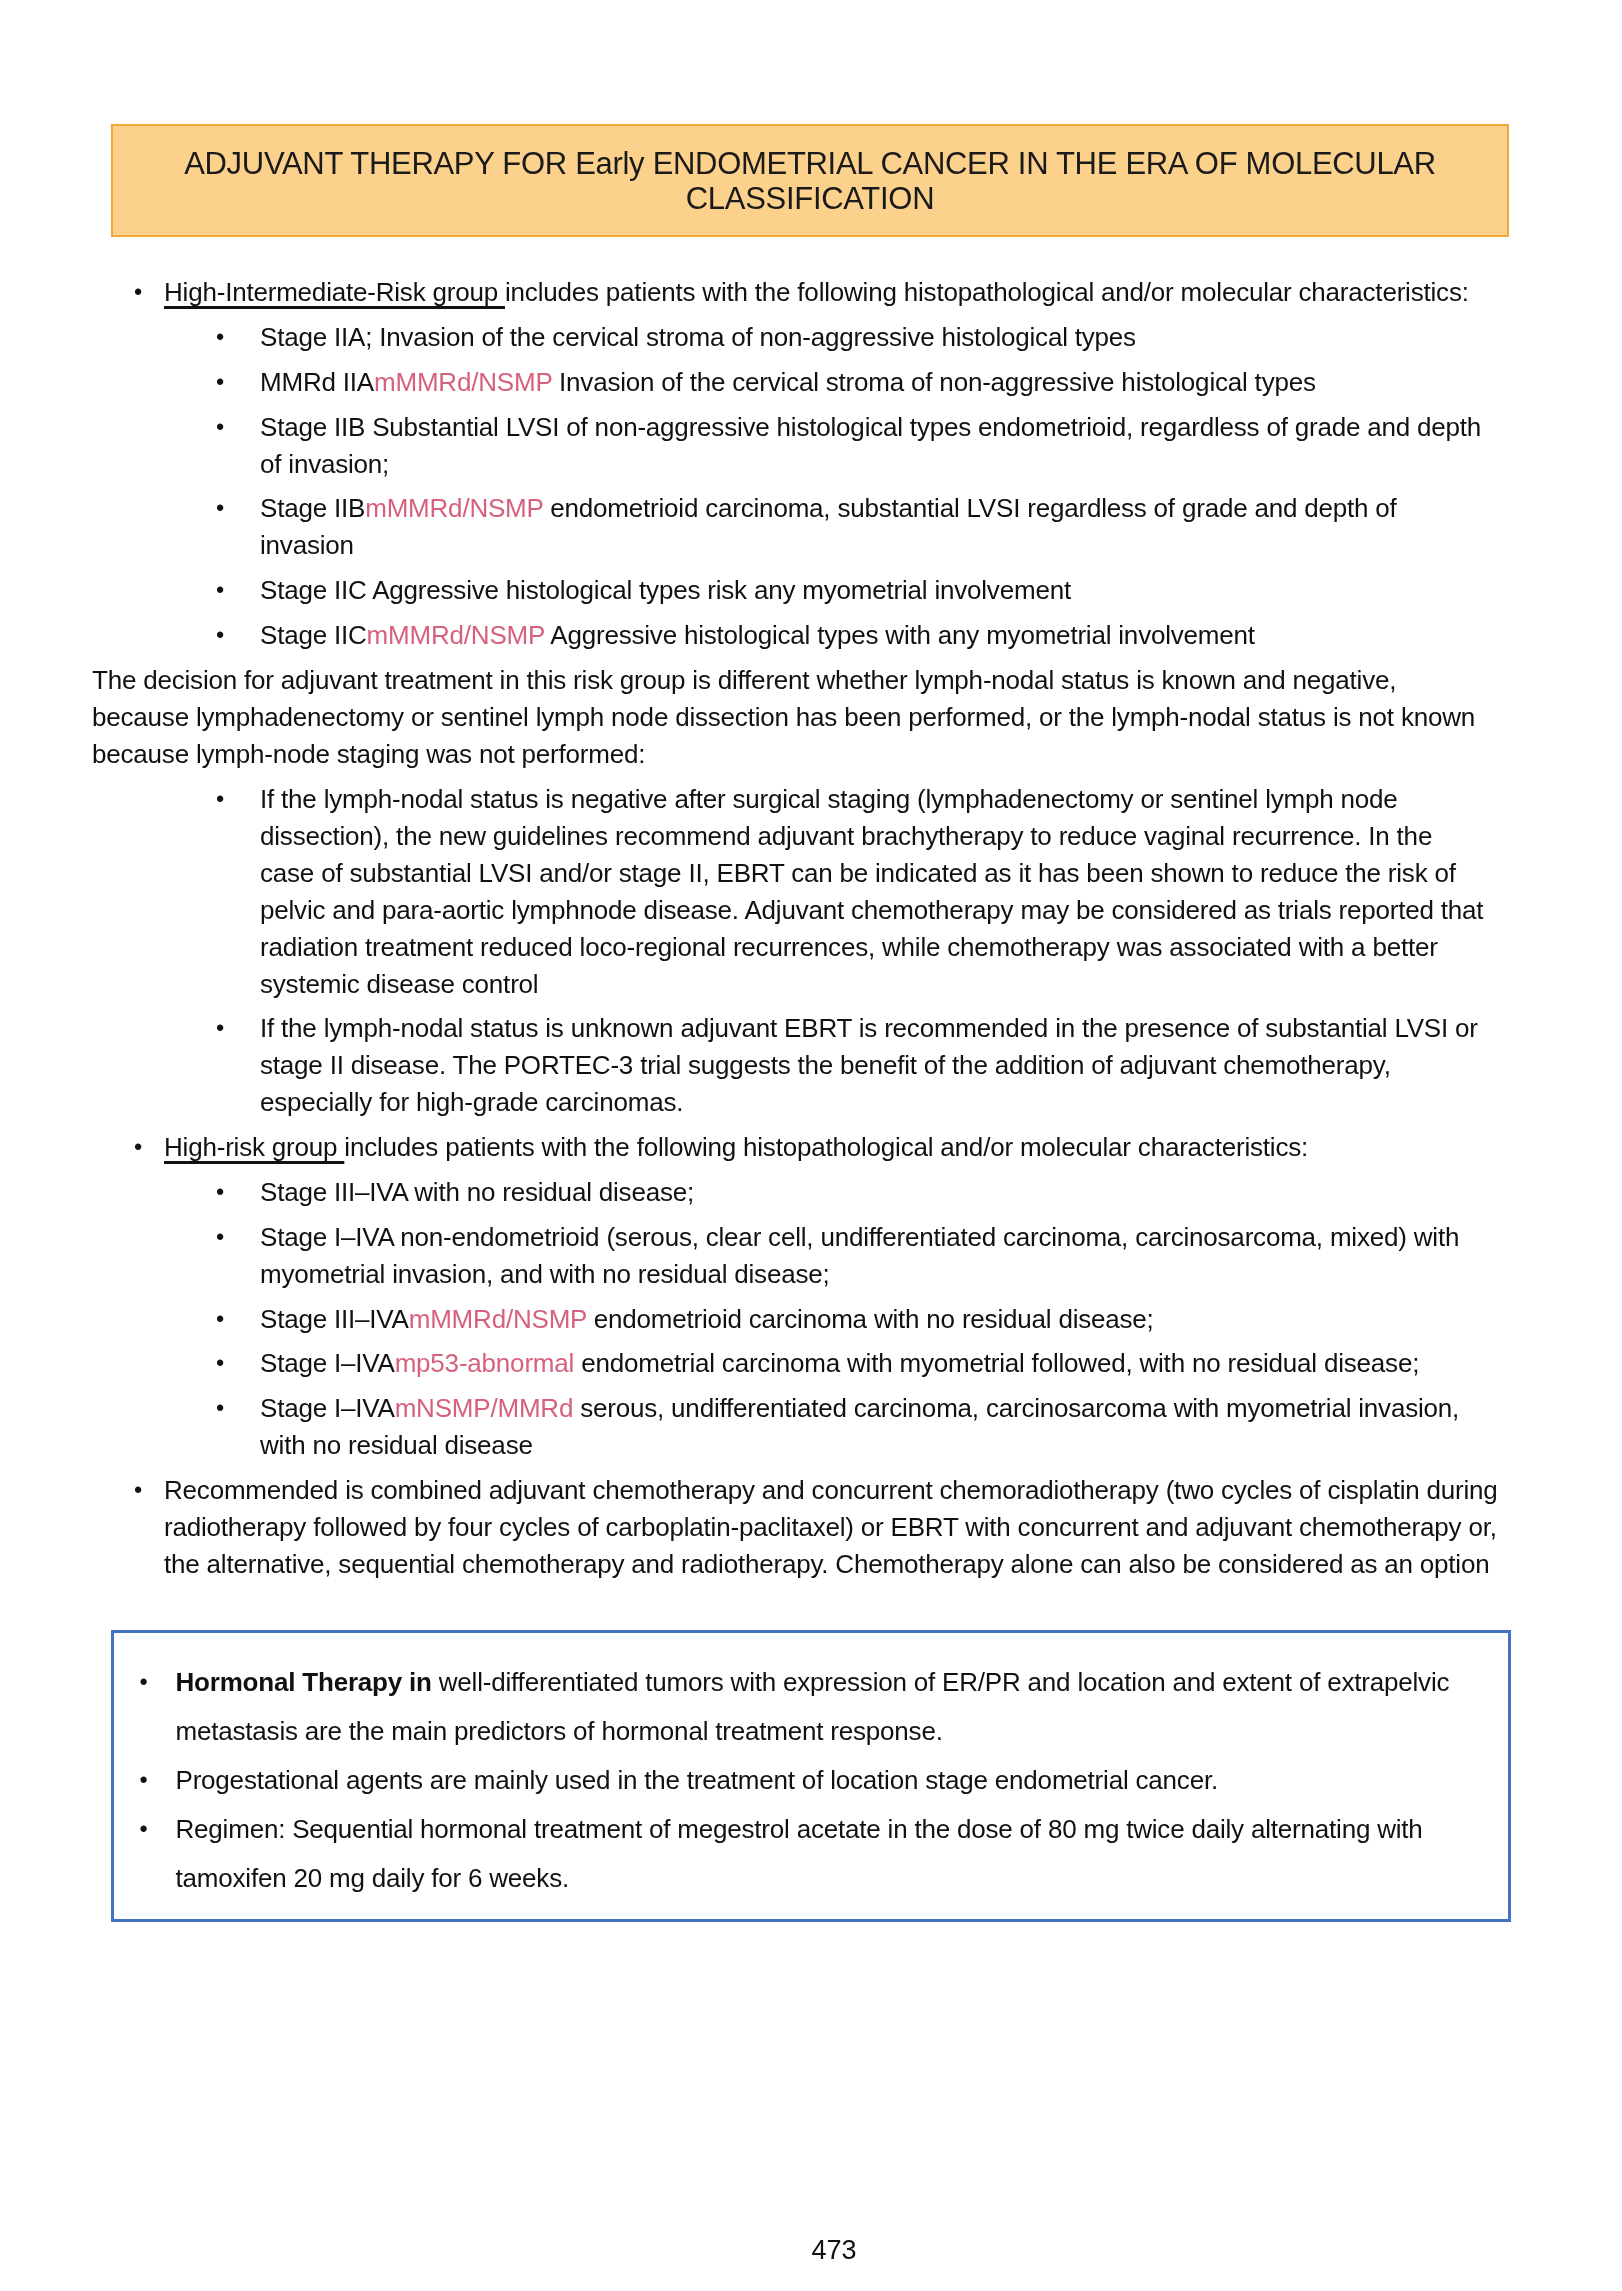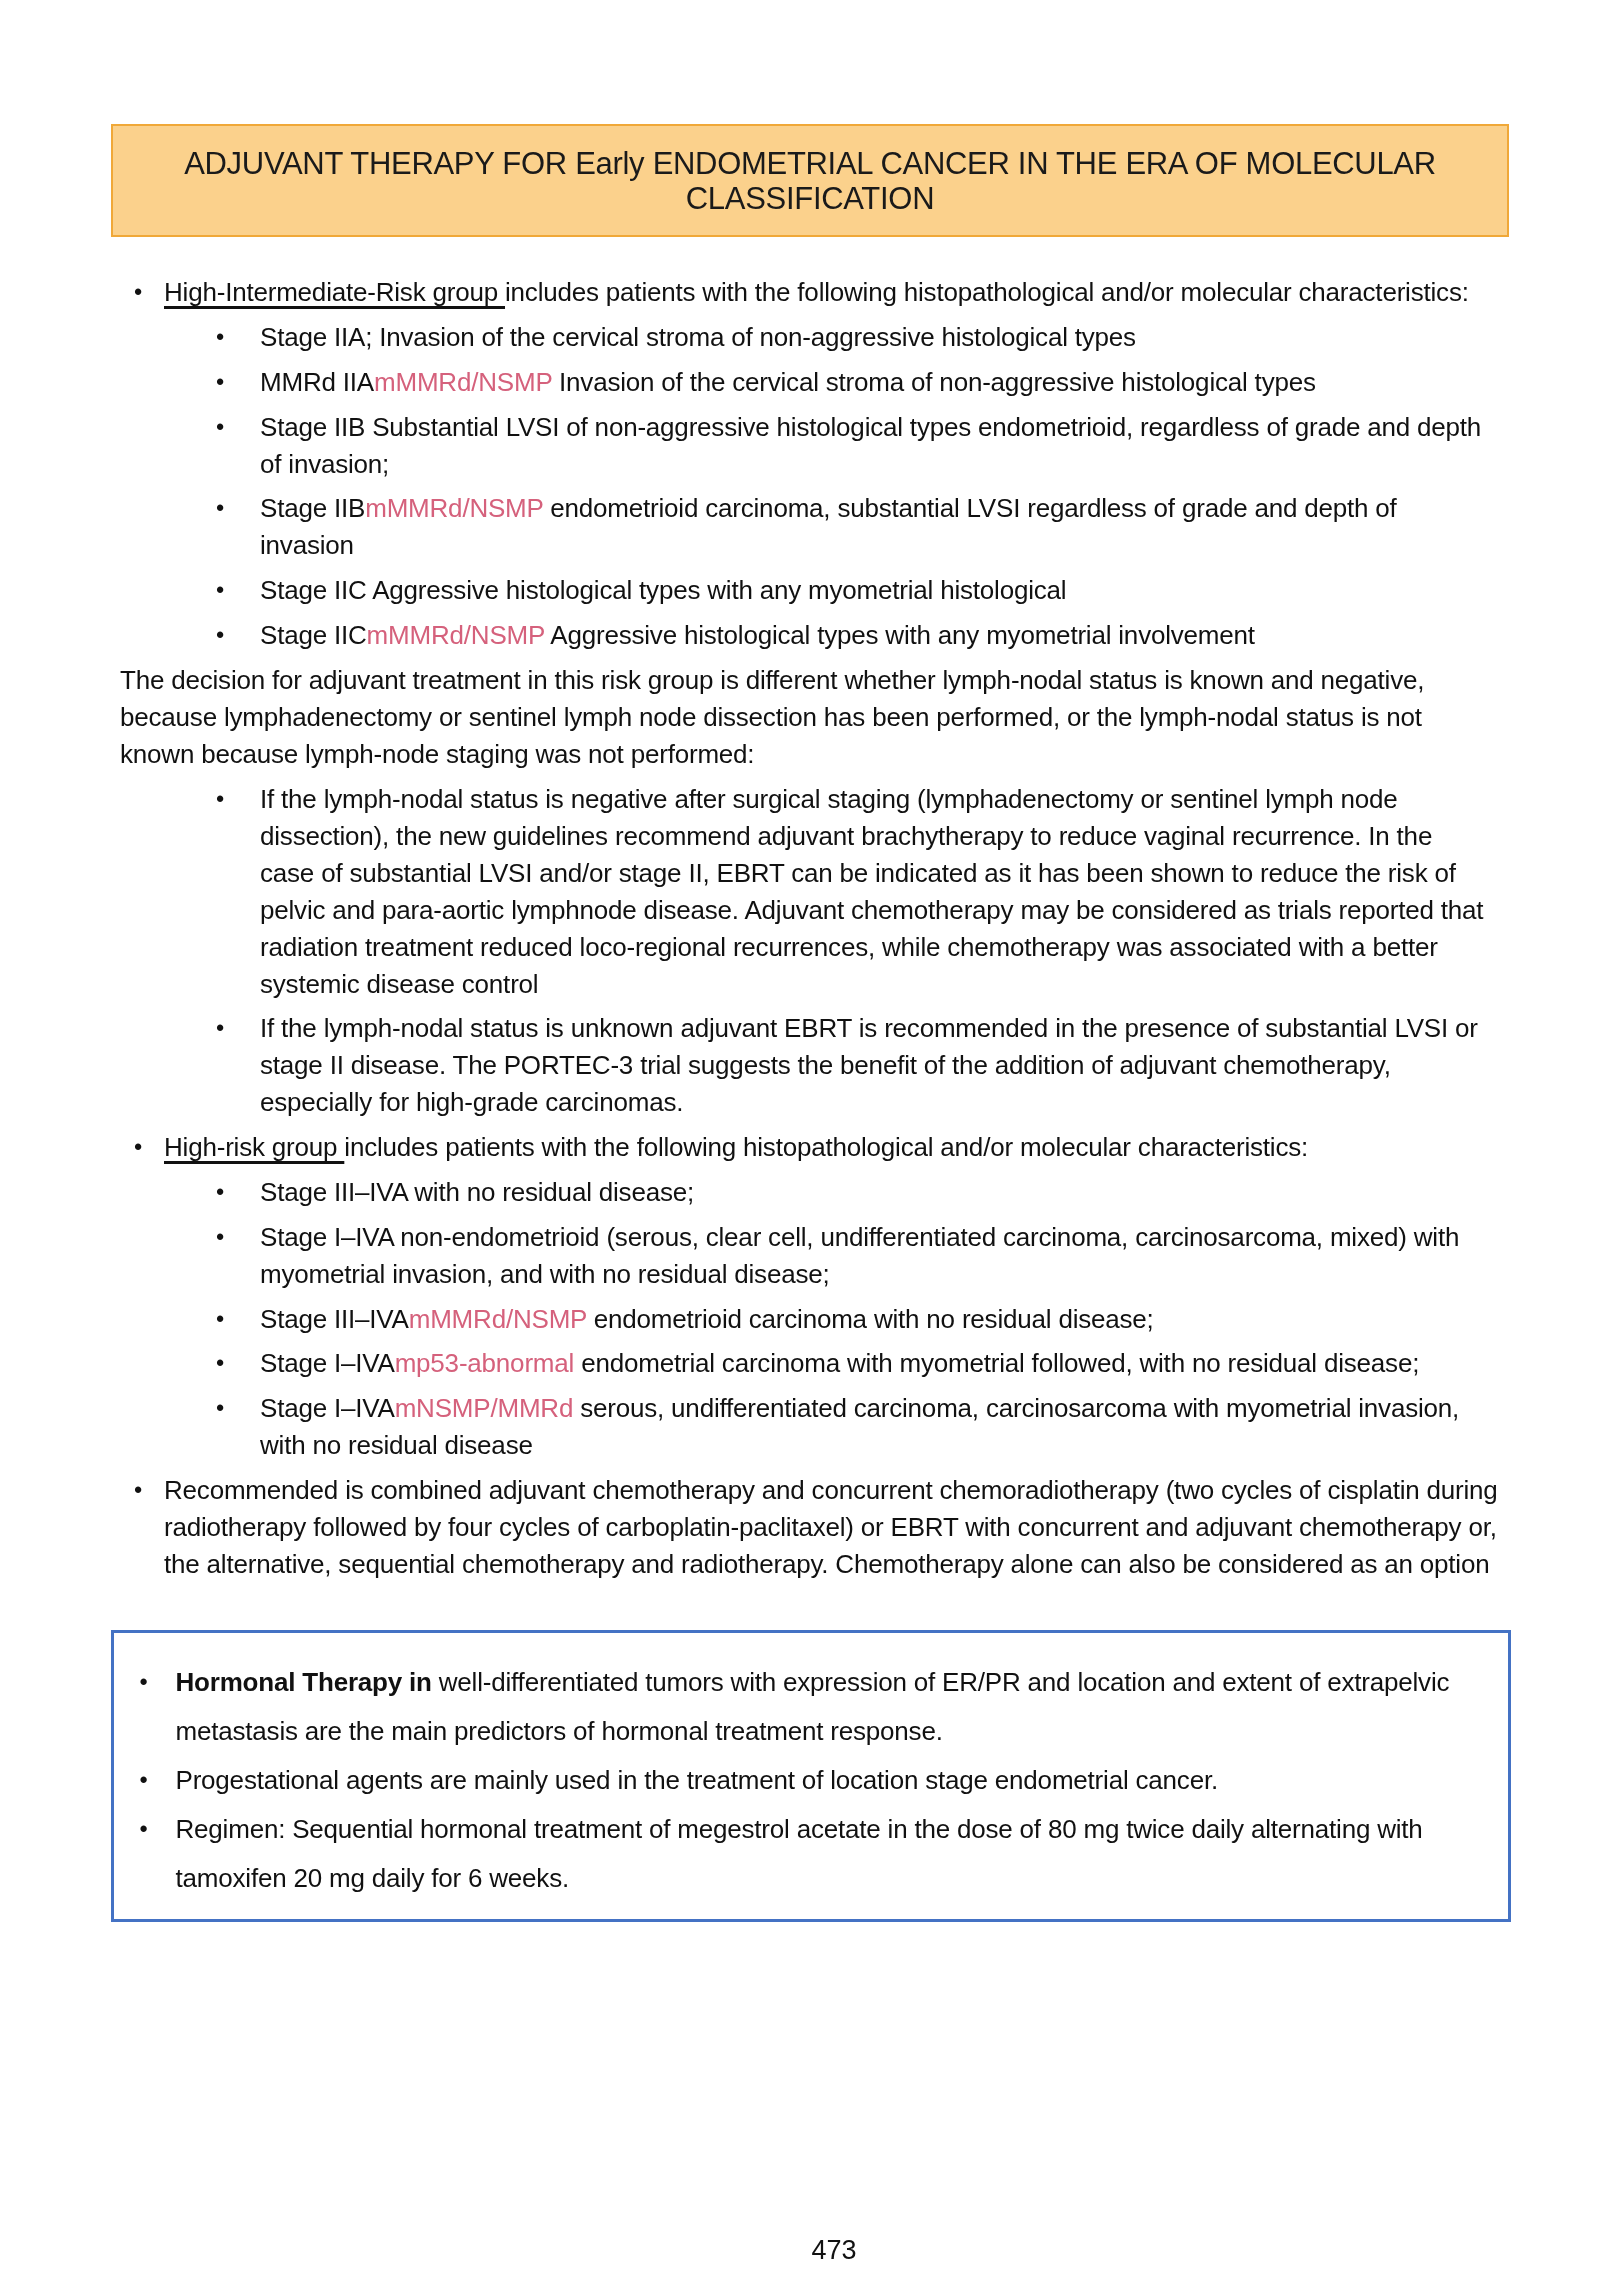--- a/index.html
+++ b/index.html
@@ -37,21 +37,21 @@
     font-size:26px;
     letter-spacing:-0.2px;
     line-height:37px;
     margin-bottom:7.8px;
   }
   .item .txt{flex:1 1 auto;}
   .item.level1{margin-left:134px;margin-right:113px;}
   .item.level1 .marker{flex:0 0 30px;}
   .item.level2{margin-left:216px;margin-right:137px;}
   .item.level2 .marker{flex:0 0 44px;}
-  .item.paragraph{margin-left:120px;margin-right:137px;}
+  .item.paragraph{margin-left:92px;margin-right:137px;}
   .marker{font-size:23.5px;line-height:37px;}
   .r-bu{font-weight:normal;text-decoration:underline;text-decoration-thickness:2.5px;text-underline-offset:4.9px;}
   .r-pink{color:var(--pink);}
   .r-it{}
   .r-b{font-weight:bold;}
   .hormonal-box{
     margin:47px 111px 0 111px;
     border:3.9px solid var(--box-border);
     padding:25.5px 23.5px 15.7px 0;
   }
@@ -97,21 +97,21 @@
       <div class="item level2">
         <span class="marker">•</span>
         <div class="txt"><span>Stage IIB Substantial LVSI of non-aggressive histological types endometrioid, regardless of grade and depth of invasion;</span></div>
       </div>
       <div class="item level2">
         <span class="marker">•</span>
         <div class="txt"><span>Stage IIB</span><span class="r-pink">mMMRd/NSMP</span><span> endometrioid carcinoma, substantial LVSI regardless of grade and depth of invasion</span></div>
       </div>
       <div class="item level2">
         <span class="marker">•</span>
-        <div class="txt"><span>Stage IIC Aggressive histological types with any myometrial histological</span></div>
+        <div class="txt"><span>Stage IIC Aggressive histological types risk any myometrial involvement</span></div>
       </div>
       <div class="item level2">
         <span class="marker">•</span>
         <div class="txt"><span>Stage IIC</span><span class="r-pink">mMMRd/NSMP</span><span> Aggressive histological types with any myometrial involvement</span></div>
       </div>
       <div class="item level2 paragraph">
         <div class="txt"><span>The decision for adjuvant treatment in this risk group is different whether lymph-nodal status is known and negative, because lymphadenectomy or sentinel lymph node dissection has been performed, or the lymph-nodal status is not known because lymph-node staging was not performed:</span></div>
       </div>
       <div class="item level2">
         <span class="marker">•</span>

